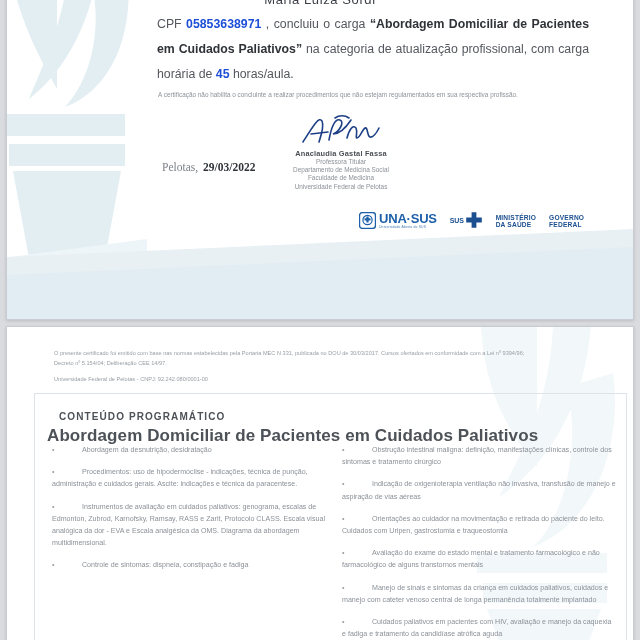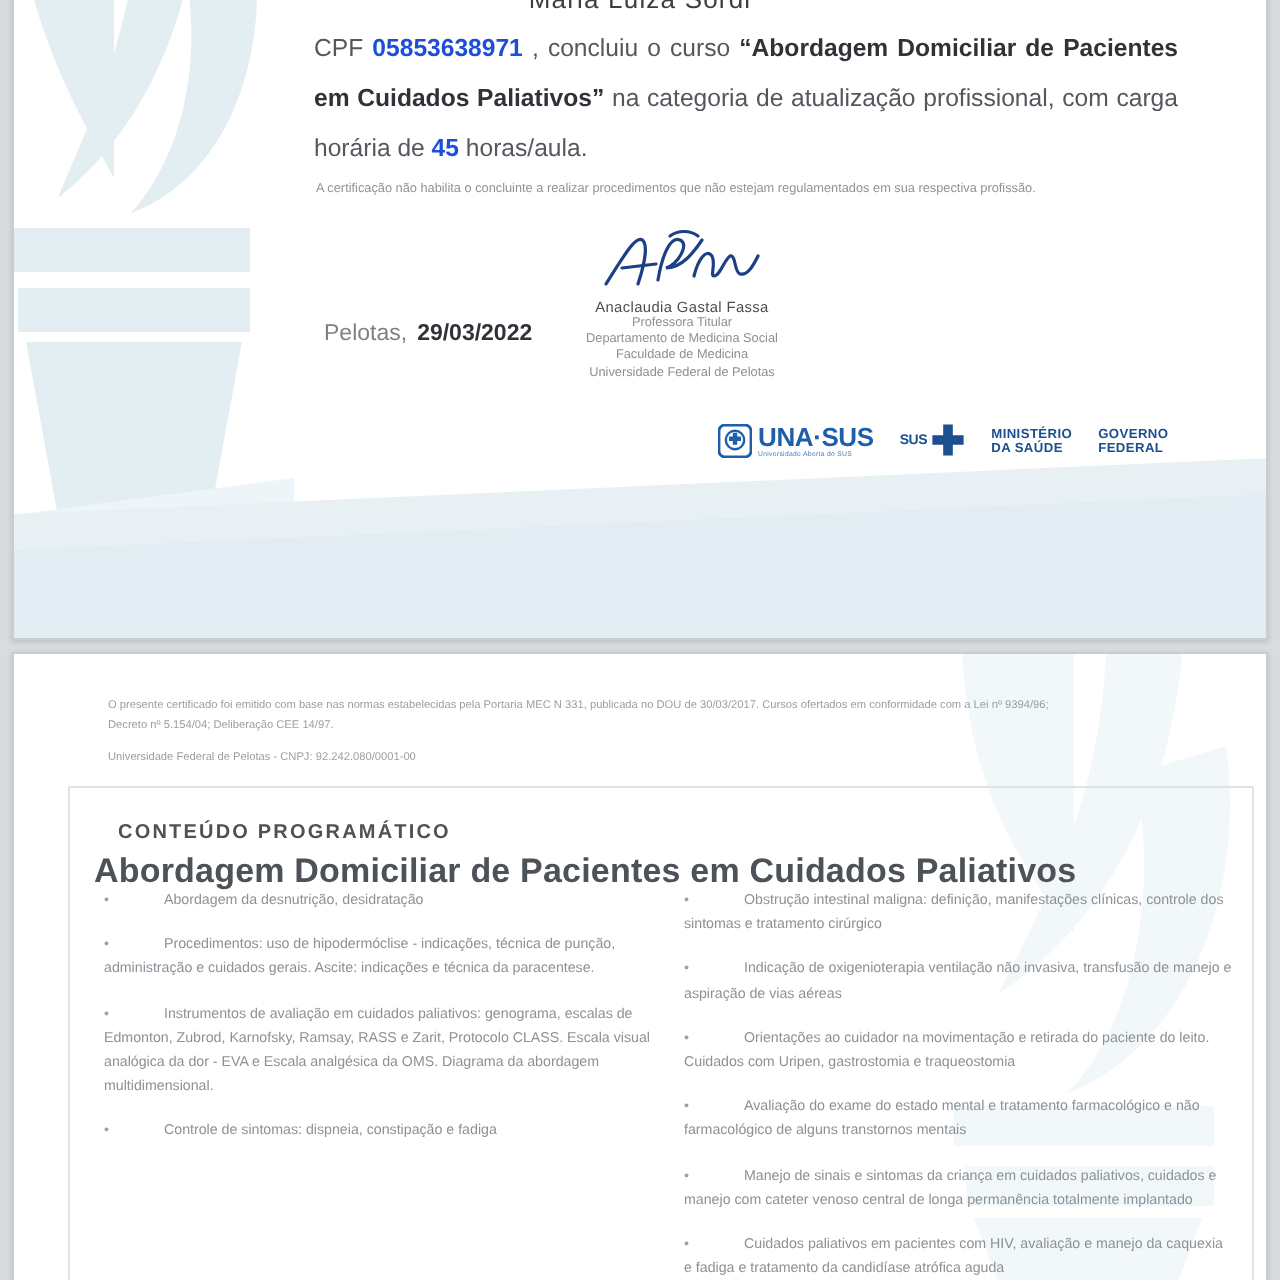--- a/index.html
+++ b/index.html
@@ -91,37 +91,38 @@
   .sig-block {
     position: absolute;
     left: 244px;
     top: 163px;
     width: 180px;
     text-align: center;
   }
   .sig-svg { display:block; margin:0 auto; }
   .sig-name {
     font-size: 7.4px;
-    font-weight: 400;
+    font-weight: 700;
     color: #4a4f55;
     margin-top: 1px;
     letter-spacing: .2px;
   }
   .sig-line {
     font-size: 6.4px;
     color: #8b9096;
     line-height: 8.2px;
   }
 
   .place-line {
     position: absolute;
     left: 155px;
     top: 212px;
     font-size: 11.5px;
     color: #7d8288;
+    font-family: Liberation Serif, serif;
   }
   .place-line .date {
     color: #2f3338;
     font-weight: 700;
     margin-left: 5px;
   }
 
   .logos {
     position: absolute;
     left: 352px;
@@ -264,21 +265,21 @@
         </g>
       </svg>
     </div>
 
     <div class="p1-body">
       <div class="recipient-name">Maria Luiza Sordi</div>
 
       <div class="cert-para">
         <span>CPF</span>
         <span class="val">05853638971</span>
-        <span>, concluiu o curso</span>
+        <span>, concluiu o carga</span>
         <b>“Abordagem Domiciliar de Pacientes em Cuidados Paliativos”</b>
         <span>na categoria de atualização profissional, com carga horária de</span>
         <span class="val">45</span>
         <span>horas/aula.</span>
       </div>
 
       <div class="disclaimer">A certificação não habilita o concluinte a realizar procedimentos que não estejam regulamentados em sua respectiva profissão.</div>
 
       <div class="sig-block">
         <svg class="sig-svg" width="92" height="36" viewBox="0 0 92 36">

